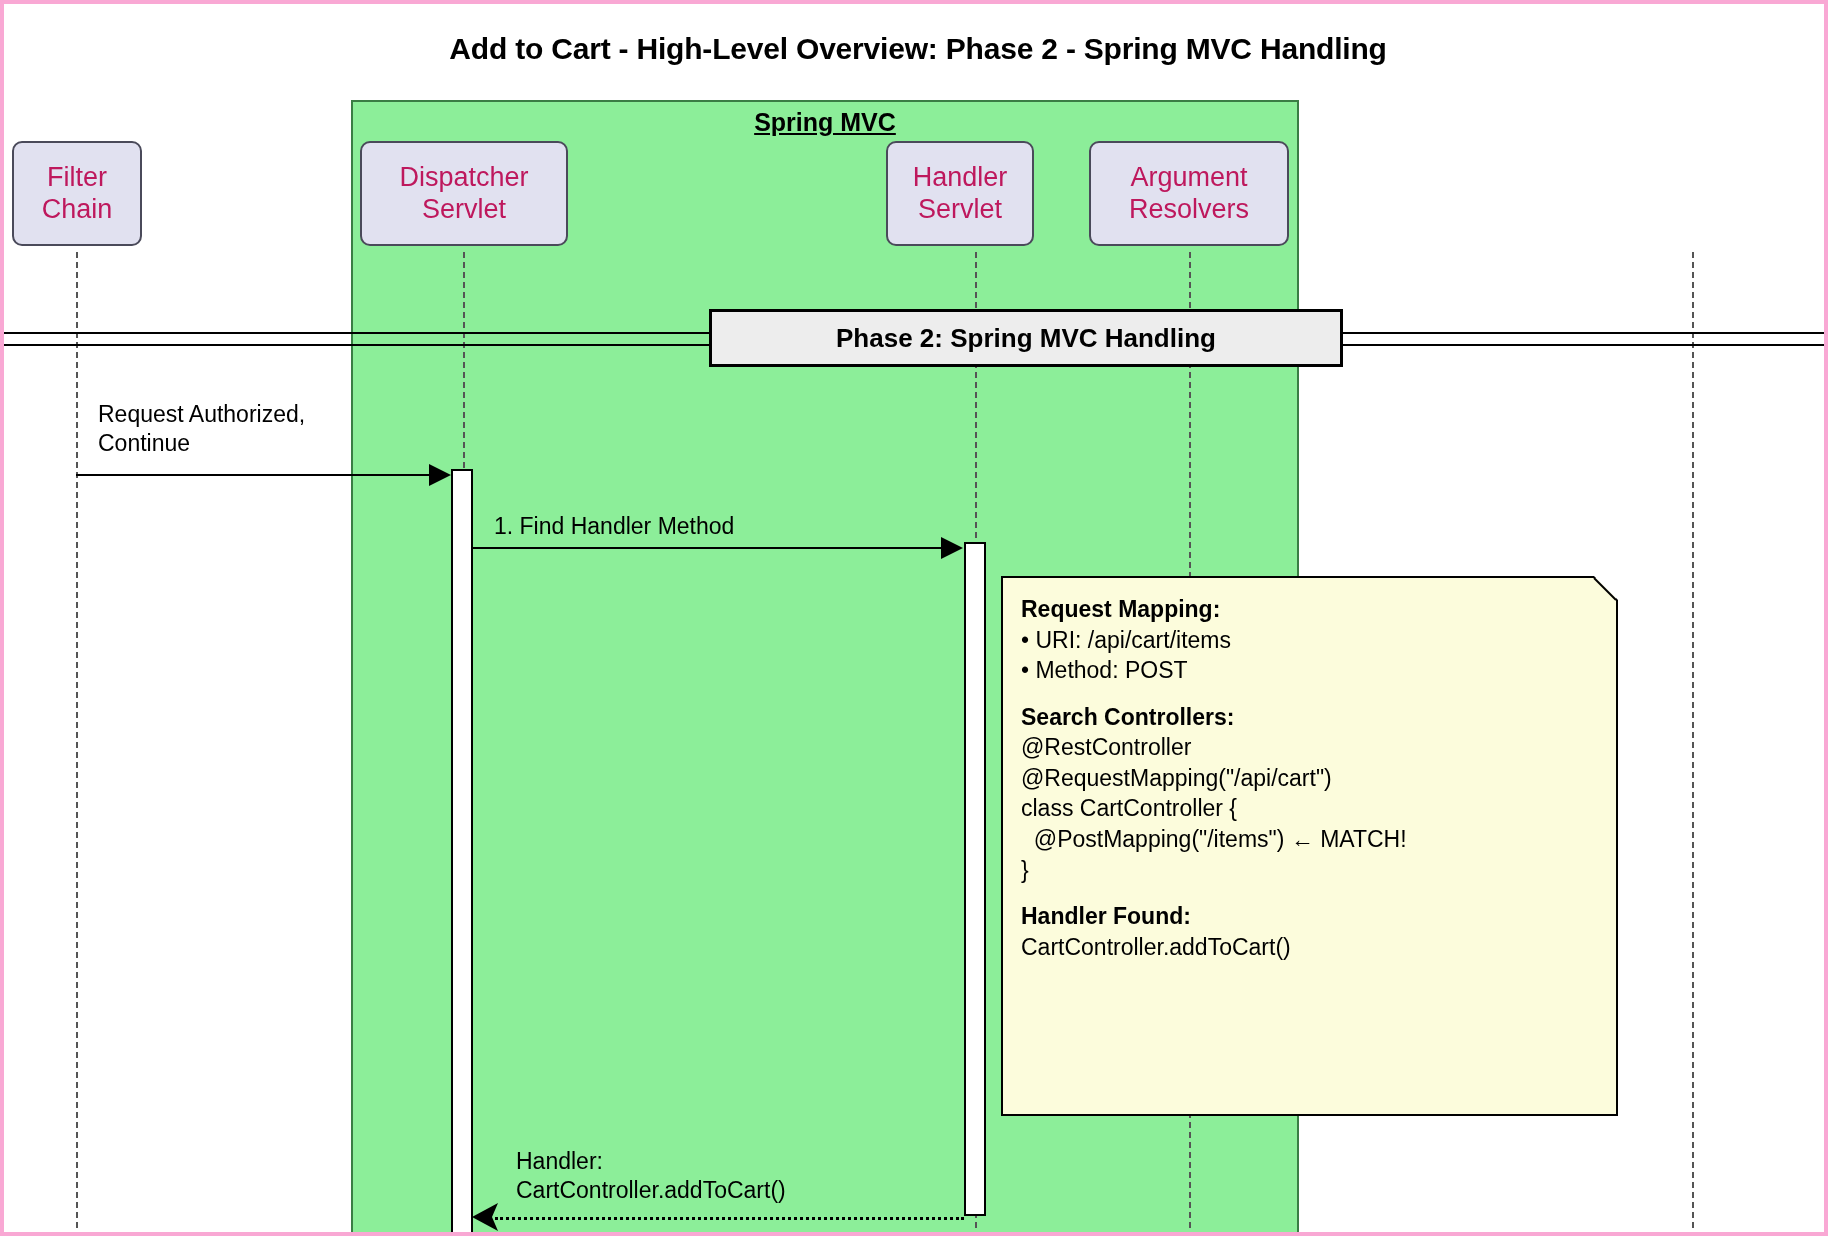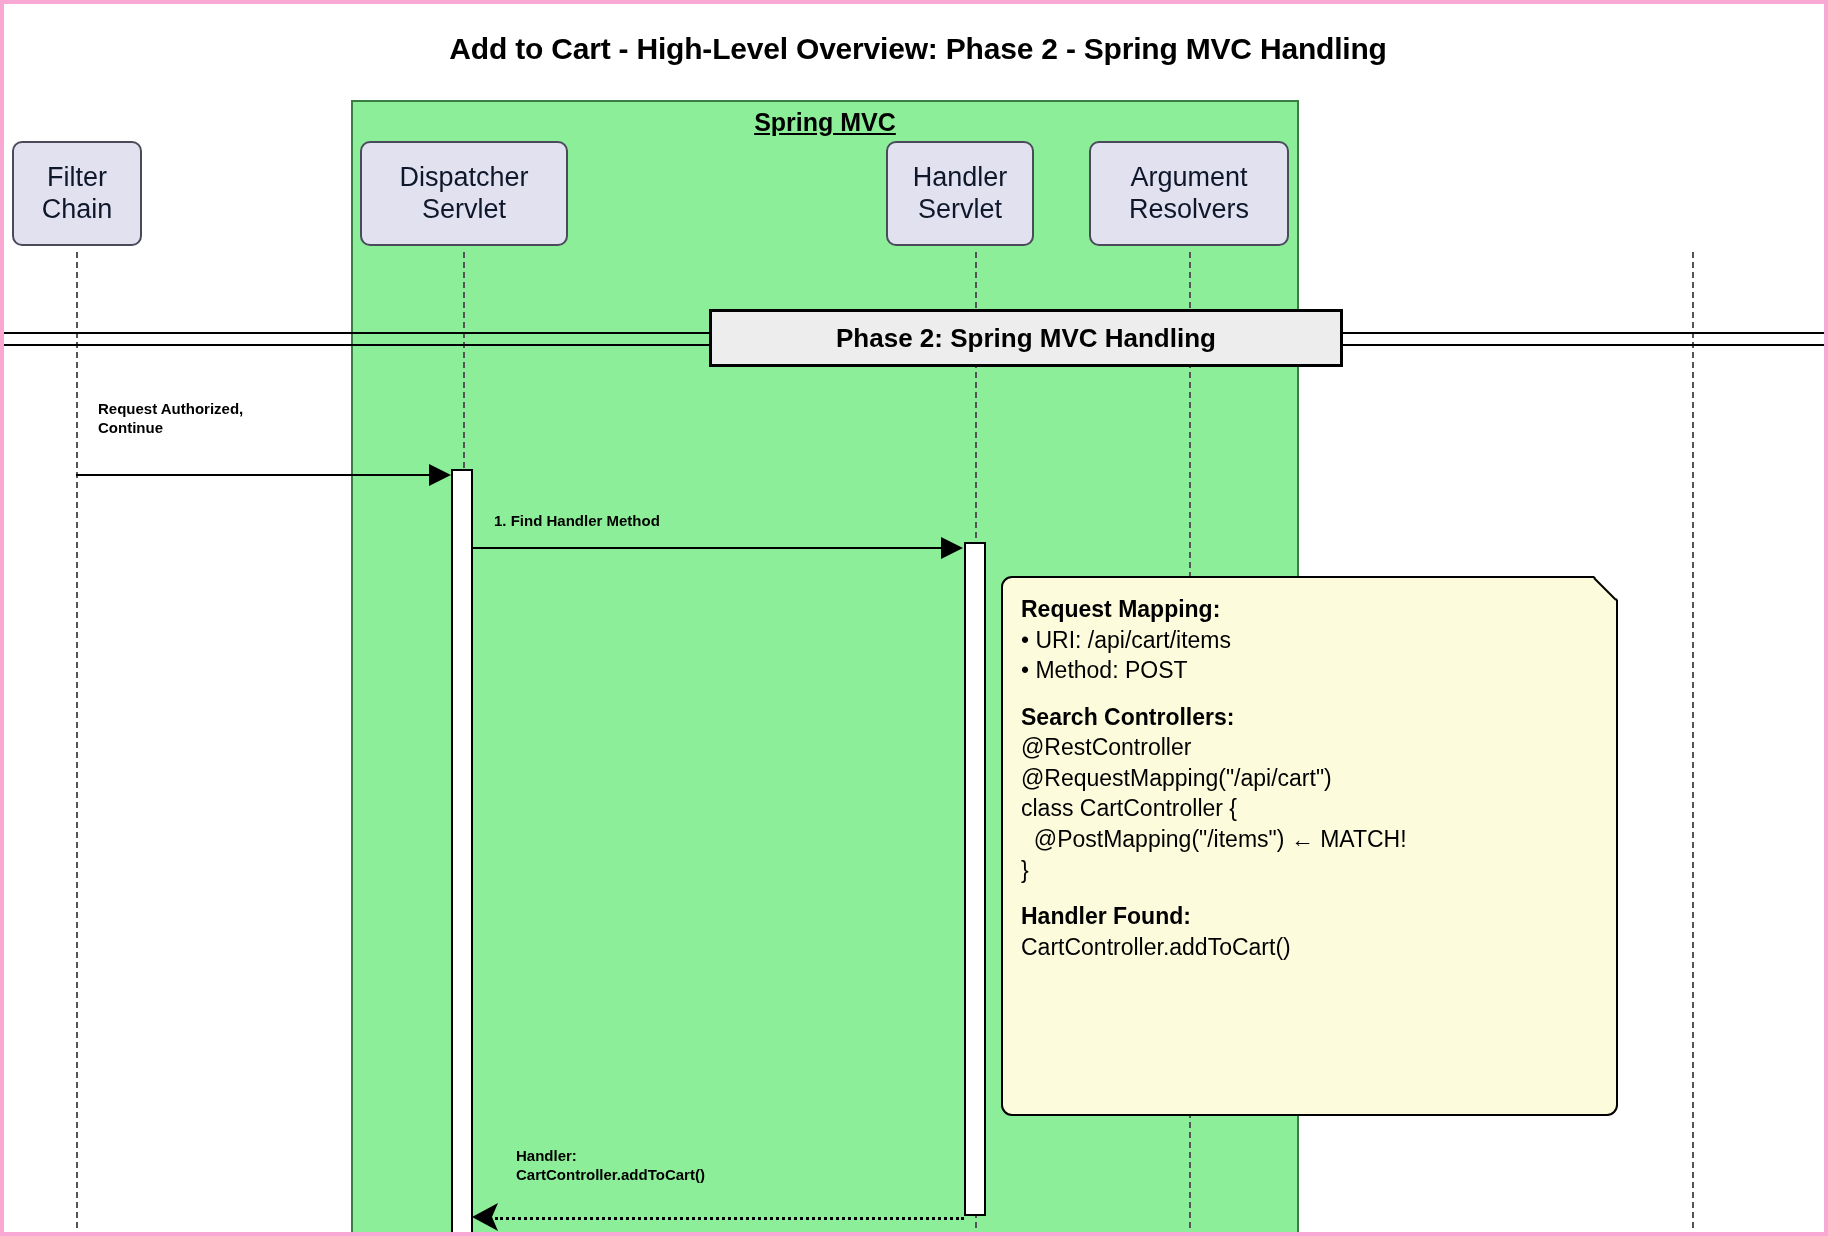--- a/index.html
+++ b/index.html
@@ -66,21 +66,21 @@
     box-sizing: border-box;
     display: flex;
     flex-direction: column;
     align-items: center;
     justify-content: center;
     line-height: 1.16;
   }
   .participant span {
     display: block;
     font-size: 27px;
-    color: #0f172a;
+    color: #be185d;
     text-align: center;
     white-space: nowrap;
   }
 
   
   .sep-rail {
     position: absolute;
     left: 0;
     width: 1828px;
     height: 0;
@@ -111,22 +111,22 @@
   .msg-line {
     position: absolute;
     height: 0;
     border-top: 2px solid #000000;
   }
   .msg-line.dotted {
     border-top: 3px dotted #000000;
   }
   .msg-label {
     position: absolute;
-    font-size: 15px;
-    font-weight: bold;
+    font-size: 23px;
+    font-weight: normal;
     color: #000000;
     line-height: 1.25;
     white-space: pre-line;
   }
   .arrowhead {
     position: absolute;
     width: 0;
     height: 0;
   }
   .arrowhead.solid-right {
@@ -230,21 +230,21 @@
 
   <div class="msg-label" style="left:512px; top:1143px; width:560px;">Handler:
 CartController.addToCart()</div>
   <div class="msg-line dotted" style="left:491px; top:1213px; width:469px;"></div>
   <div class="arrowhead open-left" style="left:466px; top:1197px; width:30px; height:32px;">
     <svg width="30" height="32" viewBox="0 0 30 32">
       <path d="M2 16 L28 2 L22 16 L28 30 Z" fill="#000000"></path>
     </svg>
   </div>
 
-  <div class="note" style="left:997px; top:572px; width:617px; height:540px;border-radius:11px;">
+  <div class="note" style="left:997px; top:572px; width:617px; height:540px;">
     <div class="note-fold"></div>
     <svg class="note-fold-edge" viewBox="0 0 26 26">
       <path d="M2 2 L24 24" stroke="#000000" stroke-width="2" fill="none"></path>
     </svg>
     <div id="note-body">
         <div class="note-line bold">Request Mapping:</div>
         <div class="note-line">• URI: /api/cart/items</div>
         <div class="note-line">• Method: POST</div>
         <div class="note-line spacer"></div>
         <div class="note-line bold">Search Controllers:</div>

